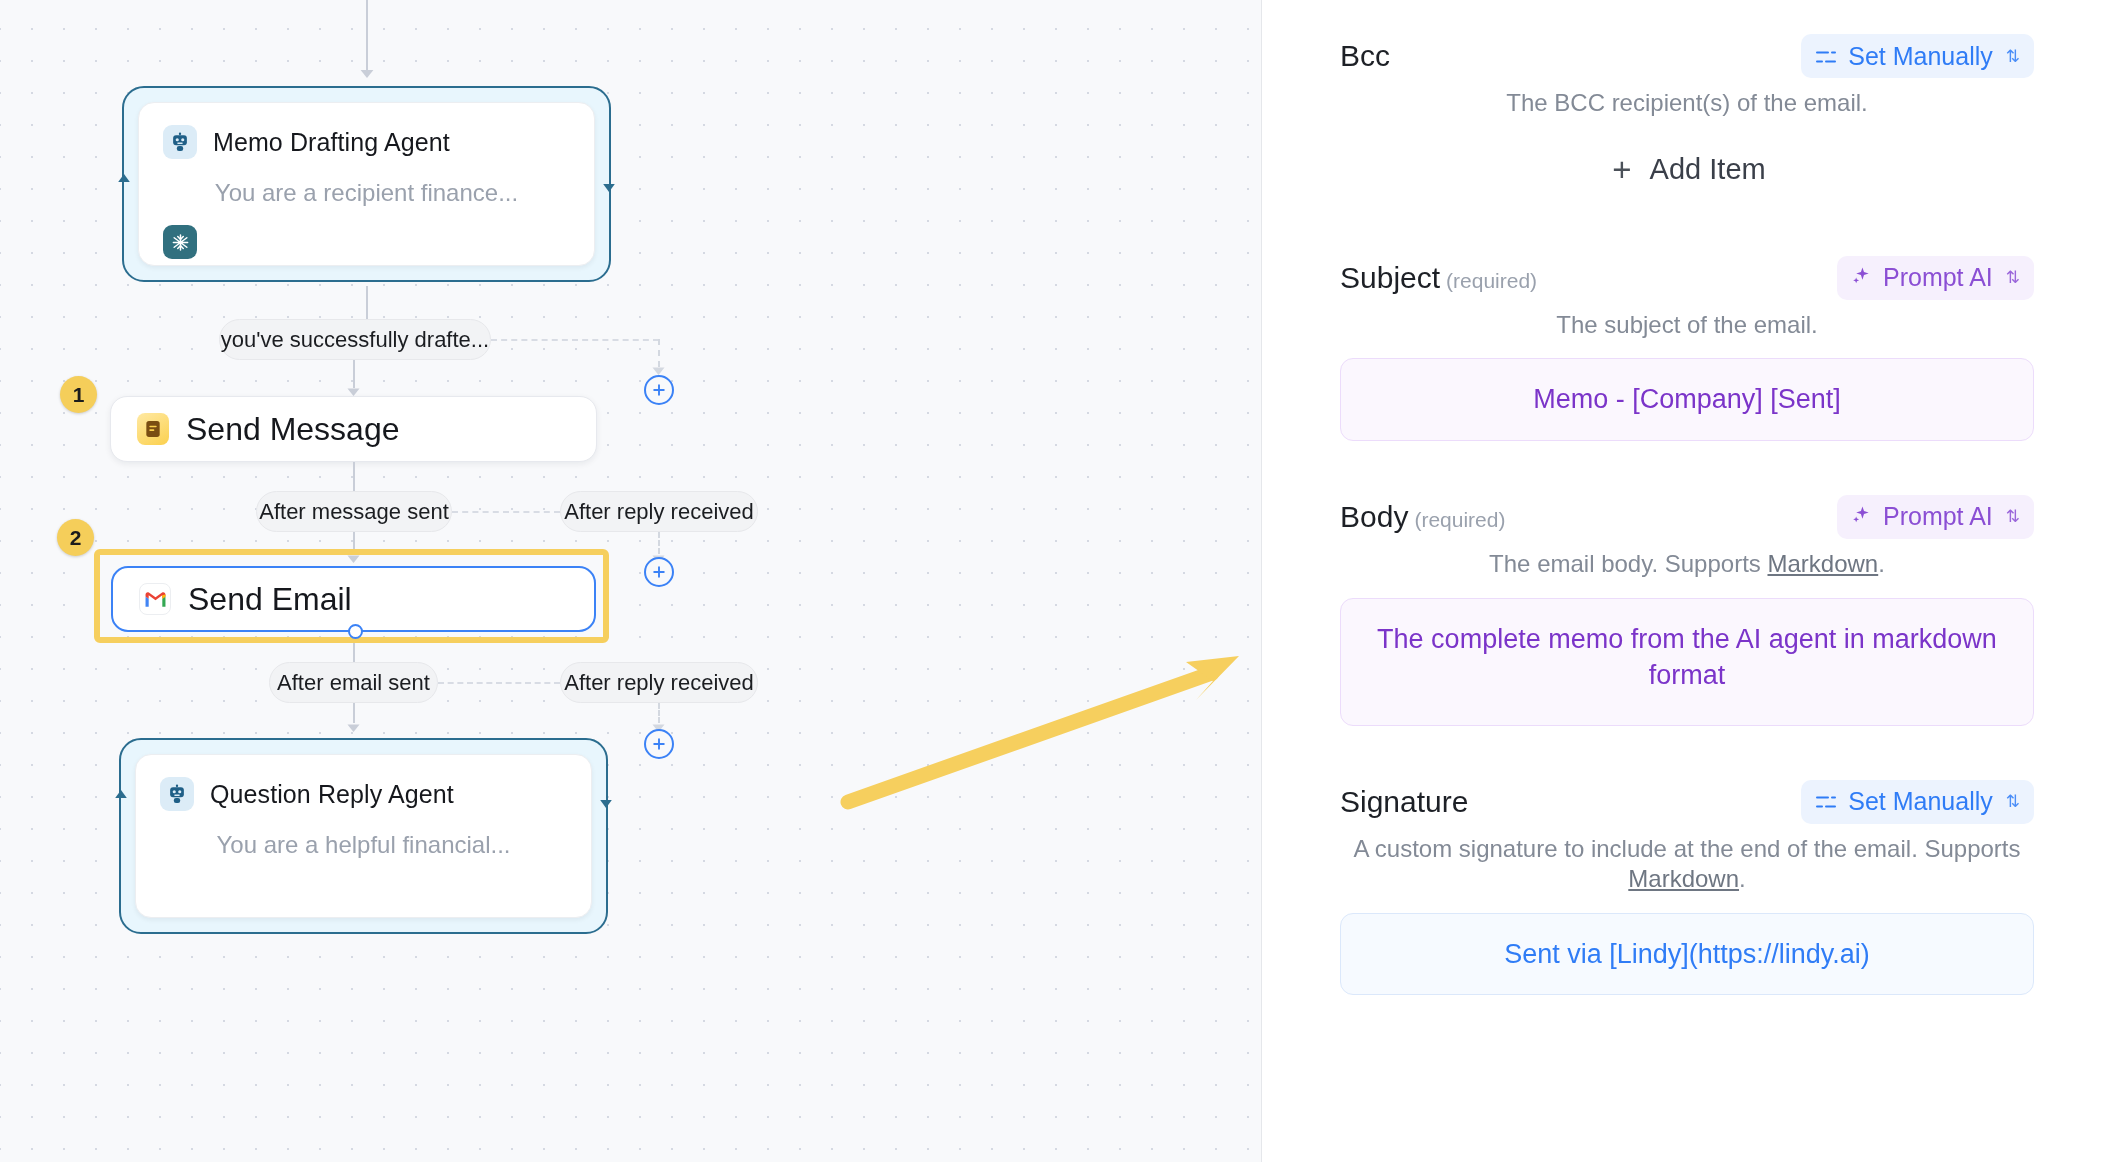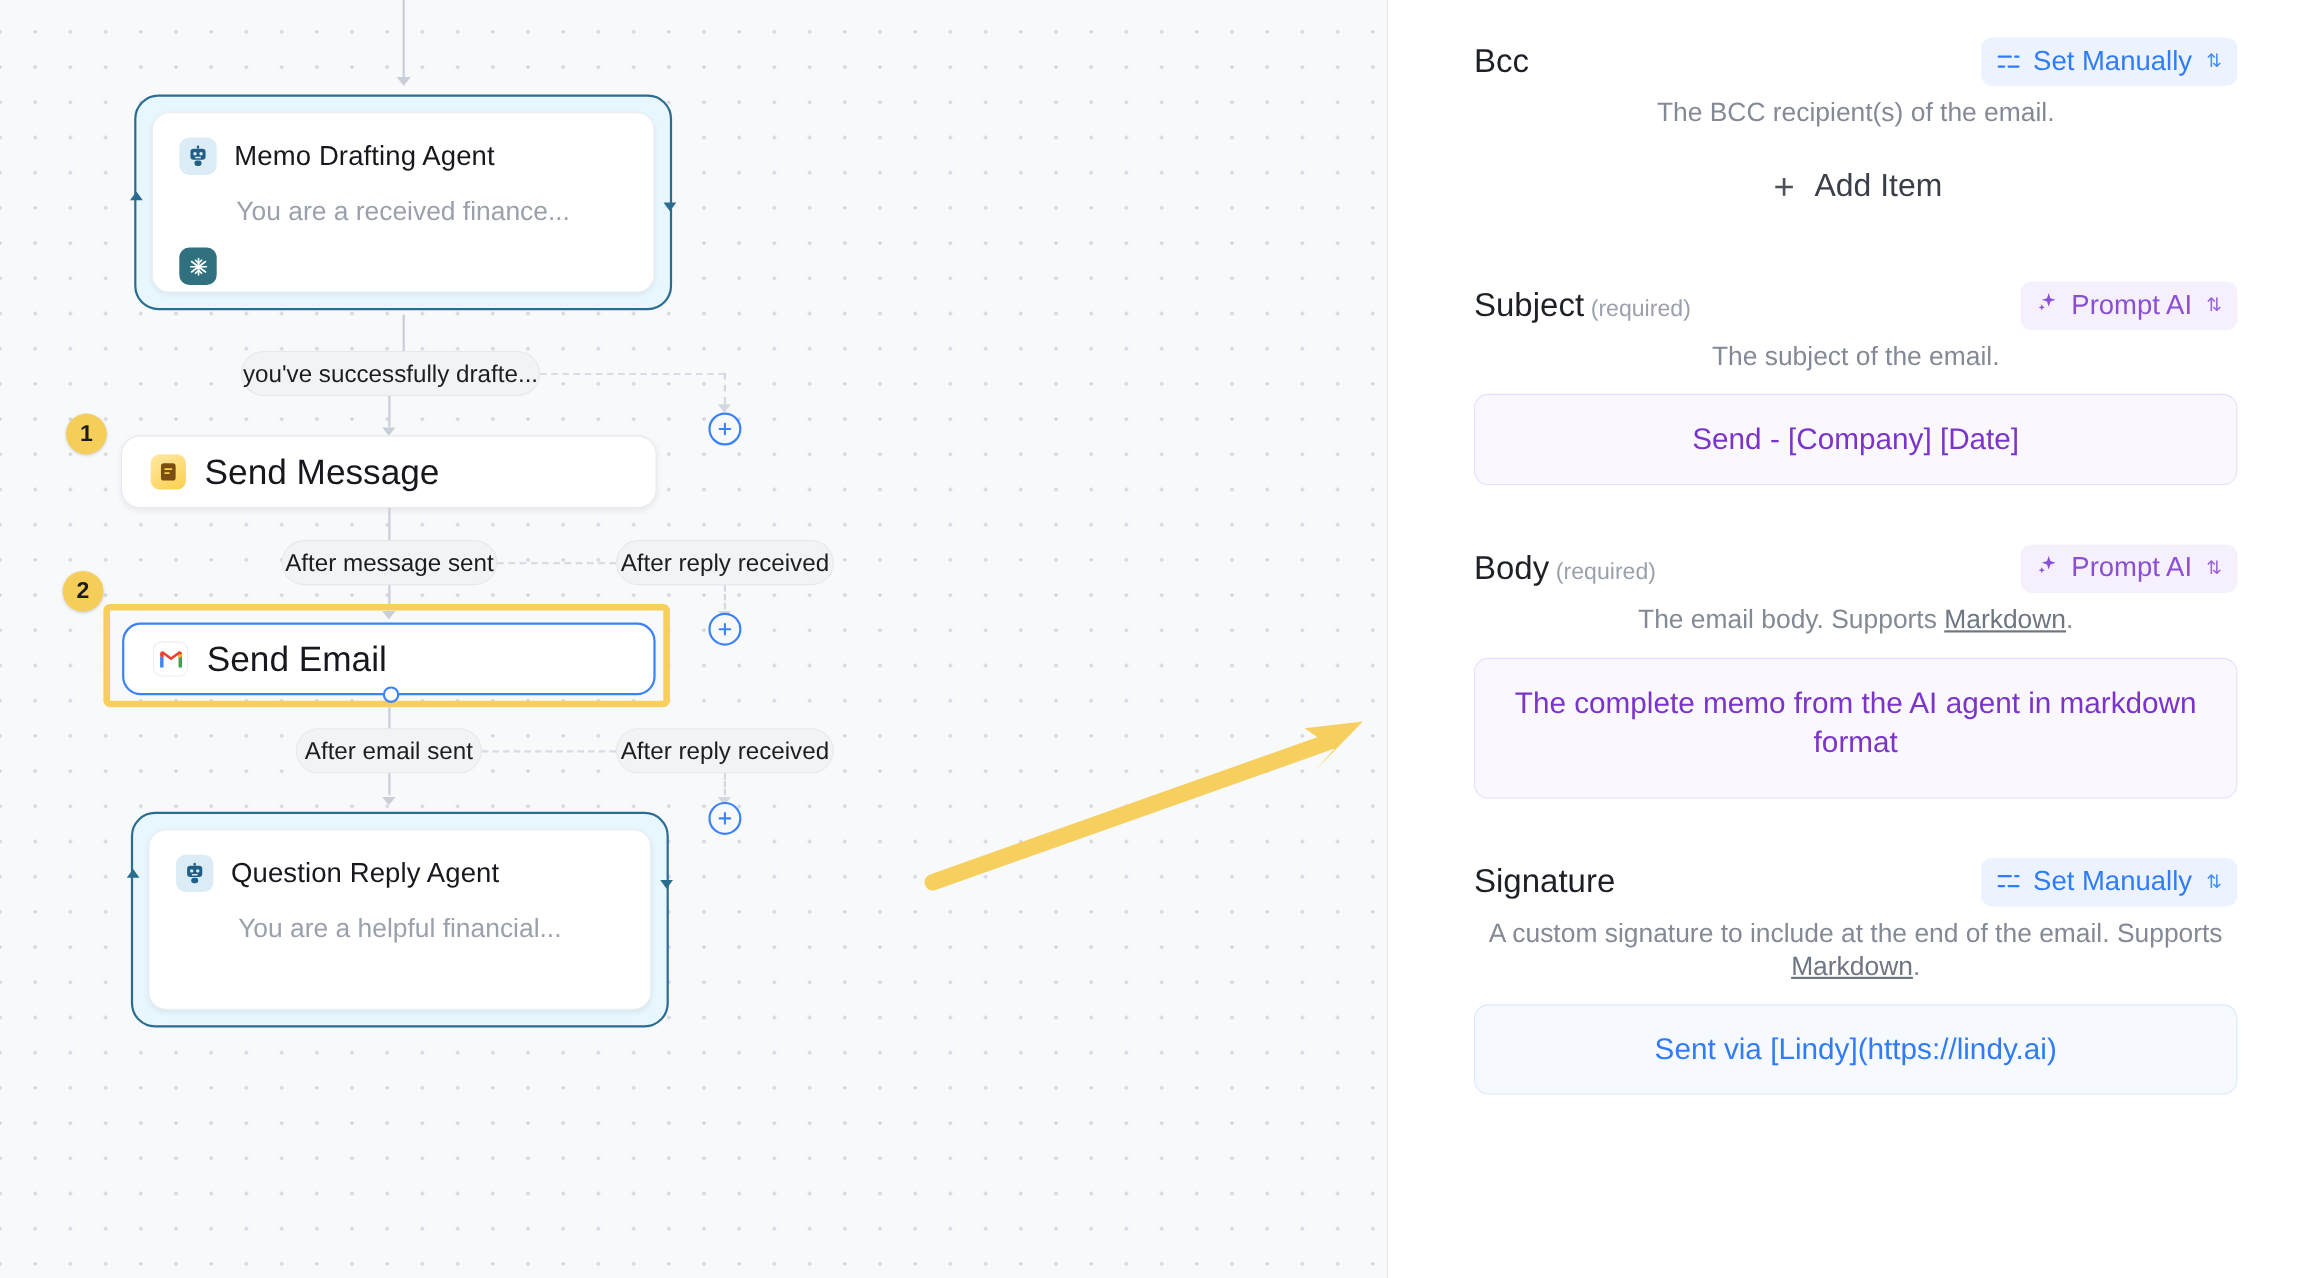--- a/index.html
+++ b/index.html
@@ -213,21 +213,21 @@
               <rect x="10.8" y="1.5" width="2.4" height="3" rx="1.1"></rect>
               <rect x="4.5" y="4.5" width="15" height="11" rx="3.2"></rect>
               <circle cx="9" cy="9.5" r="1.7" fill="#dcecf7"></circle>
               <circle cx="15" cy="9.5" r="1.7" fill="#dcecf7"></circle>
               <rect x="9" y="12.6" width="6" height="1.5" rx=".7" fill="#dcecf7"></rect>
               <rect x="8.5" y="16.3" width="7" height="5.4" rx="2.4"></rect>
             </svg>
           </span>
           <span class="agent-title">Memo Drafting Agent</span>
         </div>
-        <div class="agent-sub">You are a received finance...</div>
+        <div class="agent-sub">You are a recipient finance...</div>
         <div class="agent-tools">
           <span class="tool-chip">
             <svg width="19" height="19" viewBox="0 0 24 24" fill="none" stroke="#ffffff" stroke-width="1.9" stroke-linecap="round">
               <path d="M12 2.5 V21.5 M4 6 L20 18 M20 6 L4 18 M3 12 H21"></path>
               <path d="M8.5 4.5 L12 8 L15.5 4.5" fill="none"></path>
               <path d="M8.5 19.5 L12 16 L15.5 19.5" fill="none"></path>
             </svg>
           </span>
         </div>
       </div>
@@ -423,21 +423,21 @@
             <svg width="21" height="21" viewBox="0 0 22 22" fill="#8b4fd4">
               <path d="M12 2.5 L13.6 7.4 L18.5 9 L13.6 10.6 L12 15.5 L10.4 10.6 L5.5 9 L10.4 7.4 Z"></path>
               <path d="M5.4 13 L6.2 15.3 L8.5 16.1 L6.2 16.9 L5.4 19.2 L4.6 16.9 L2.3 16.1 L4.6 15.3 Z"></path>
             </svg>
           </span>
           <span>Prompt AI</span>
           <span class="chip-caret">⇅</span>
         </div>
       </div>
       <div class="field-desc">The subject of the email.</div>
-      <div class="value-box ai">Send - [Company] [Date]</div>
+      <div class="value-box ai">Memo - [Company] [Sent]</div>
     </div>
 
     <div class="field" style="margin-top:44px;">
       <div class="field-head">
         <div class="field-title">
           <span>Body</span><span class="req">(required)</span>
         </div>
         <div class="mode-chip ai">
           <span>
             <svg width="21" height="21" viewBox="0 0 22 22" fill="#8b4fd4">

